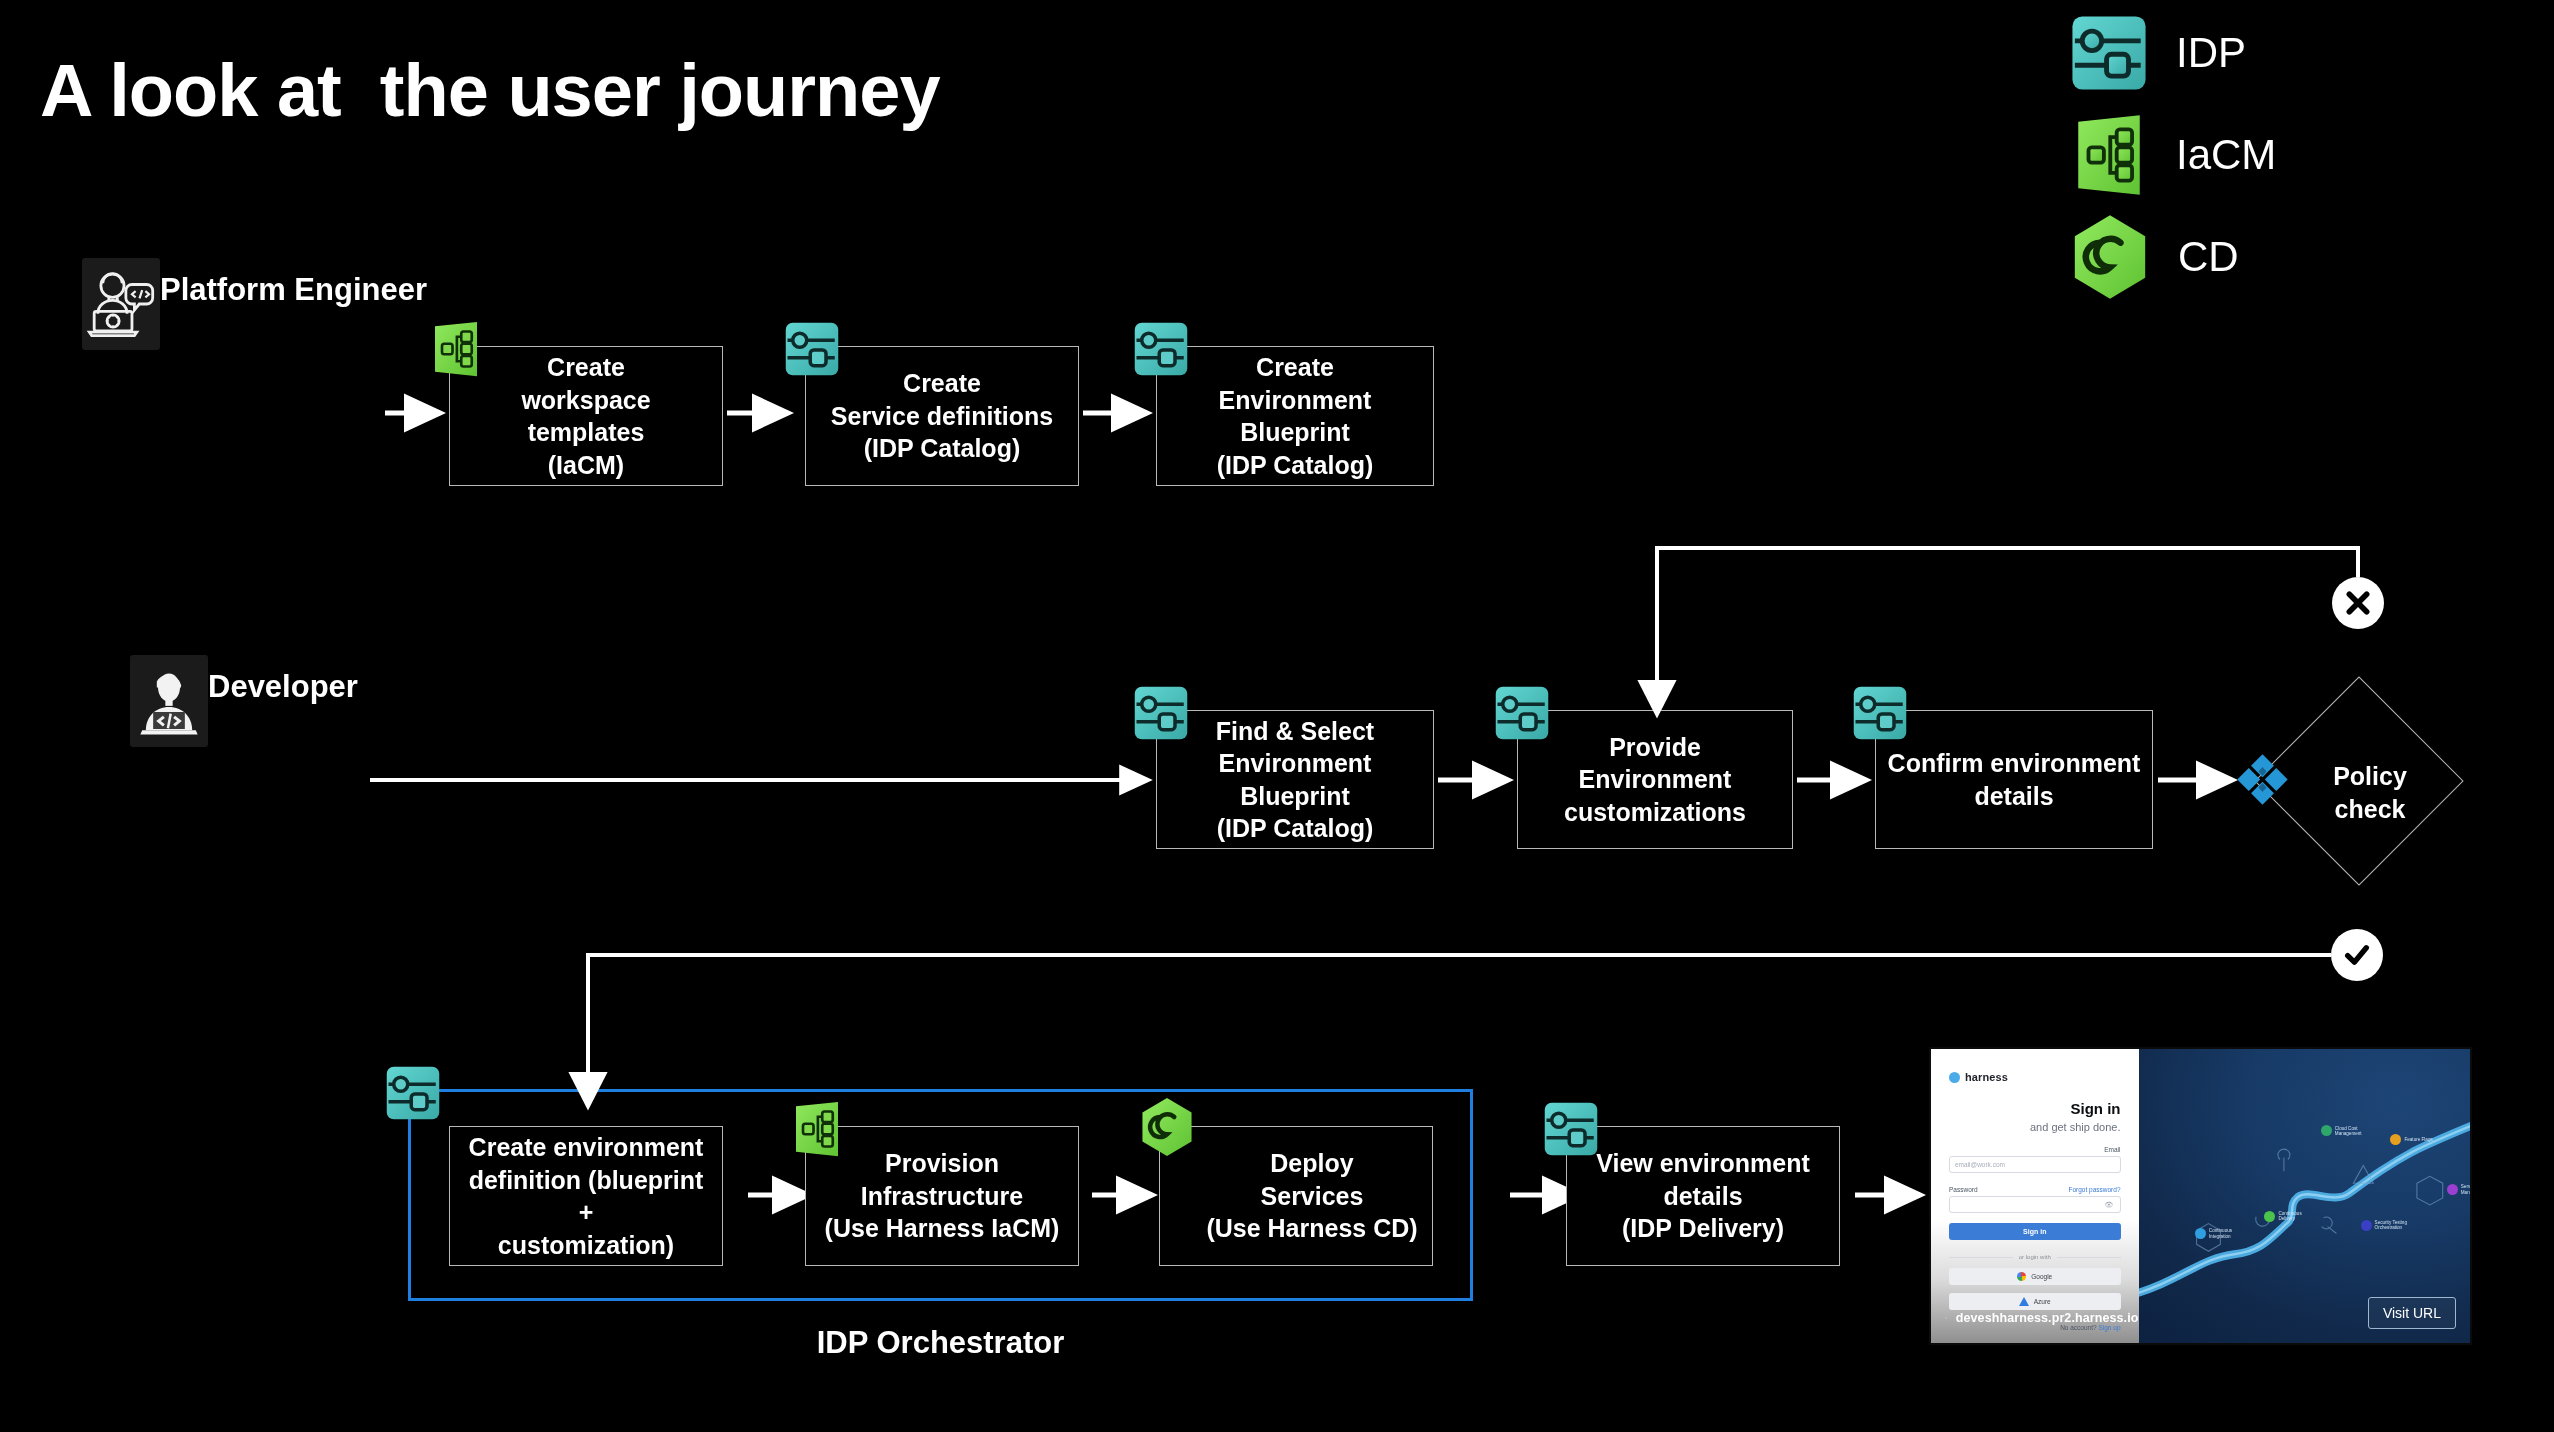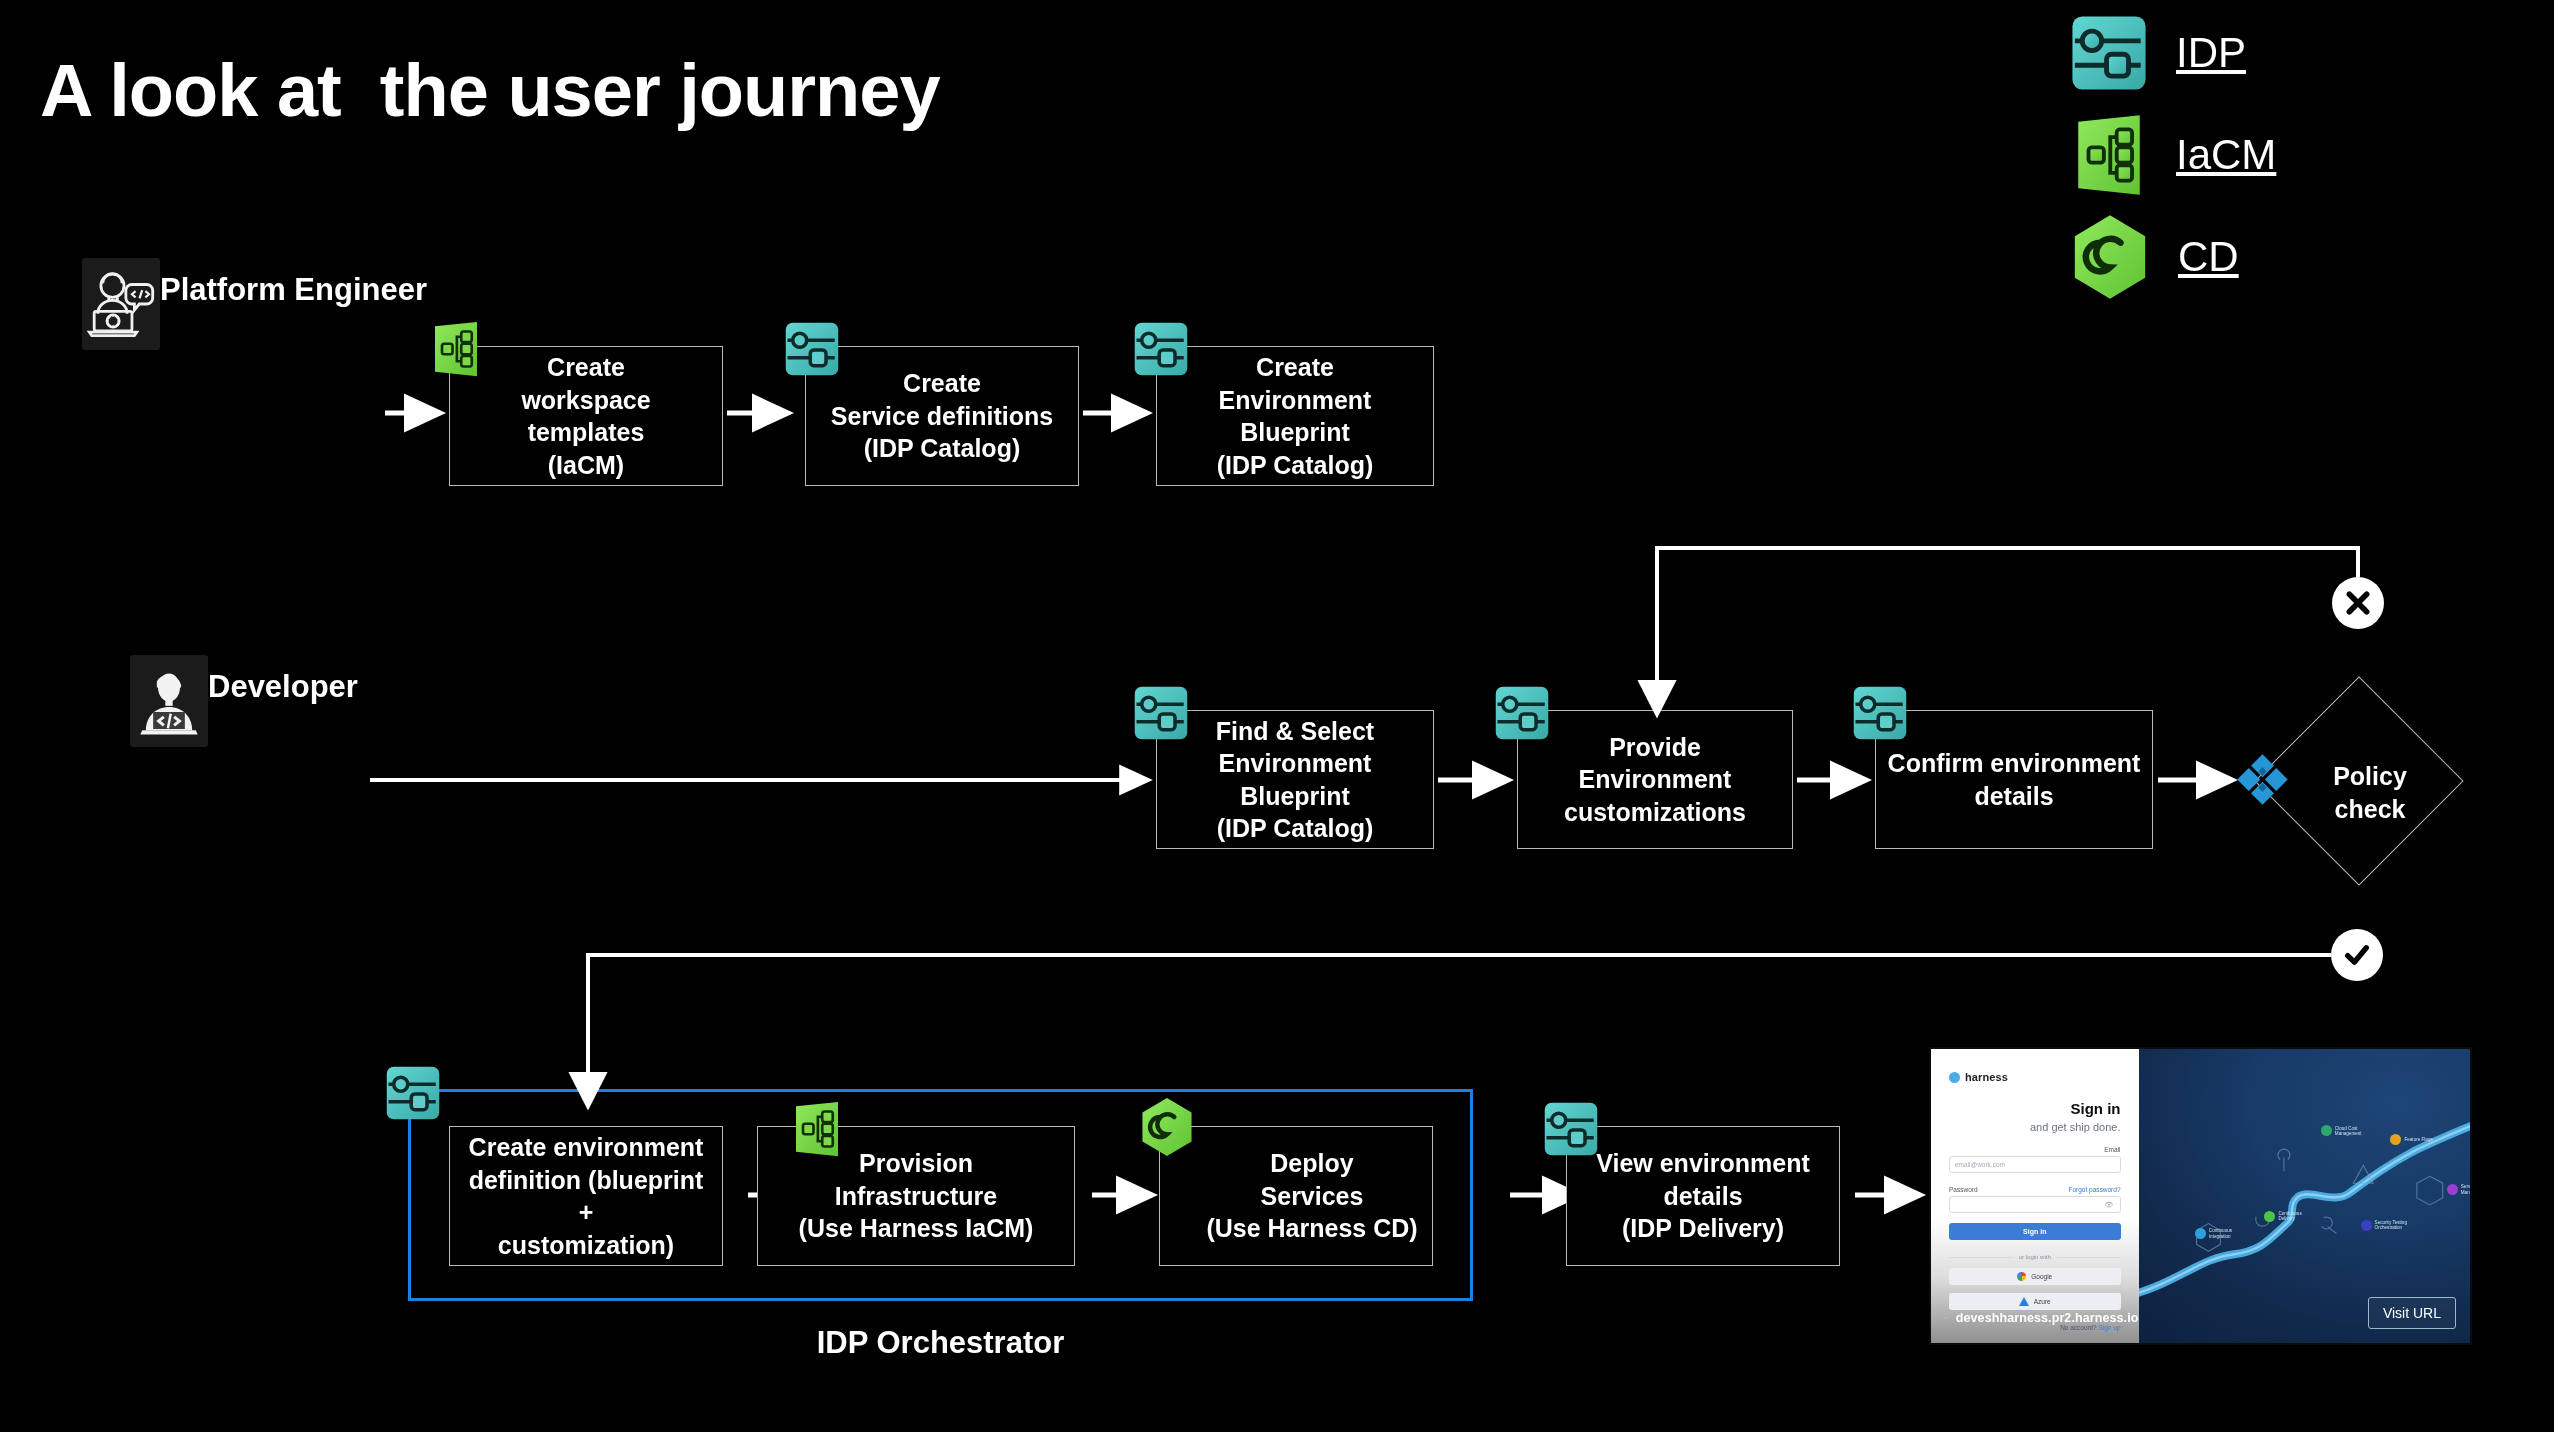--- a/index.html
+++ b/index.html
@@ -13,21 +13,21 @@
 
   
   #page-title{
     left:40px;top:48px;
     font-size:74px;font-weight:bold;letter-spacing:-1px;
     white-space:pre;color:#ffffff;
   }
 
   
   #legend{left:2070px;top:14px;display:flex;flex-direction:column;gap:24px;}
-  .legend-row{display:flex;align-items:center;gap:28px;height:78px;text-decoration:underline;}
+  .legend-row{display:flex;align-items:center;gap:28px;height:78px;}
   .legend-label{font-size:42px;font-weight:400;color:#fff;line-height:1;}
 
   
   .ico{display:block;}
   .ico-idp-lg{width:78px;height:78px;}
   .ico-iacm-lg{width:78px;height:82px;}
   .ico-cd-lg{width:80px;height:86px;}
   .ico-sm{width:56px;height:56px;}
 
   
@@ -407,21 +407,21 @@
       <path d="M20 32 H27"></path>
         <path d="M31 32 V18 H38"></path>
         <path d="M31 32 V46 H38"></path>
     </g>
     <rect x="14" y="26" width="12" height="12" rx="2.5" fill="#7fd94a" stroke="#10300a" stroke-width="3"></rect>
     <rect x="36" y="12" width="12" height="12" rx="2.5" fill="#7fd94a" stroke="#10300a" stroke-width="3"></rect>
     <rect x="36" y="26" width="12" height="12" rx="2.5" fill="#7fd94a" stroke="#10300a" stroke-width="3"></rect>
     <rect x="36" y="40" width="12" height="12" rx="2.5" fill="#7fd94a" stroke="#10300a" stroke-width="3"></rect>
   </svg>
 </div>
-<div class="abs pbox" style="left:757px;top:1126px;width:318px;height:140px;white-space:pre-line;z-index:3;">Provision
+<div class="abs pbox" style="left:805px;top:1126px;width:274px;height:140px;white-space:pre-line;z-index:3;">Provision
 Infrastructure
 (Use Harness IaCM)</div>
 
 <div class="abs pbox-icon" style="left:1139px;top:1097px;z-index:6;">
   <svg class="ico" style="width:56px;height:60px;" viewBox="0 0 60 66">
     <path d="M30 1 L57 17 L57 49 L30 65 L3 49 L3 17 Z" fill="url(#gcd)"></path>
     <path d="M38 22 a11 11 0 1 0 -8 19 a11 11 0 1 1 -8 -19" fill="none" stroke="#0f2d07" stroke-width="5" stroke-linecap="round"></path>
   </svg>
 </div>
 <div class="abs pbox" style="left:1159px;top:1126px;width:274px;height:140px;white-space:pre-line;z-index:3;padding-left:42px;">Deploy

